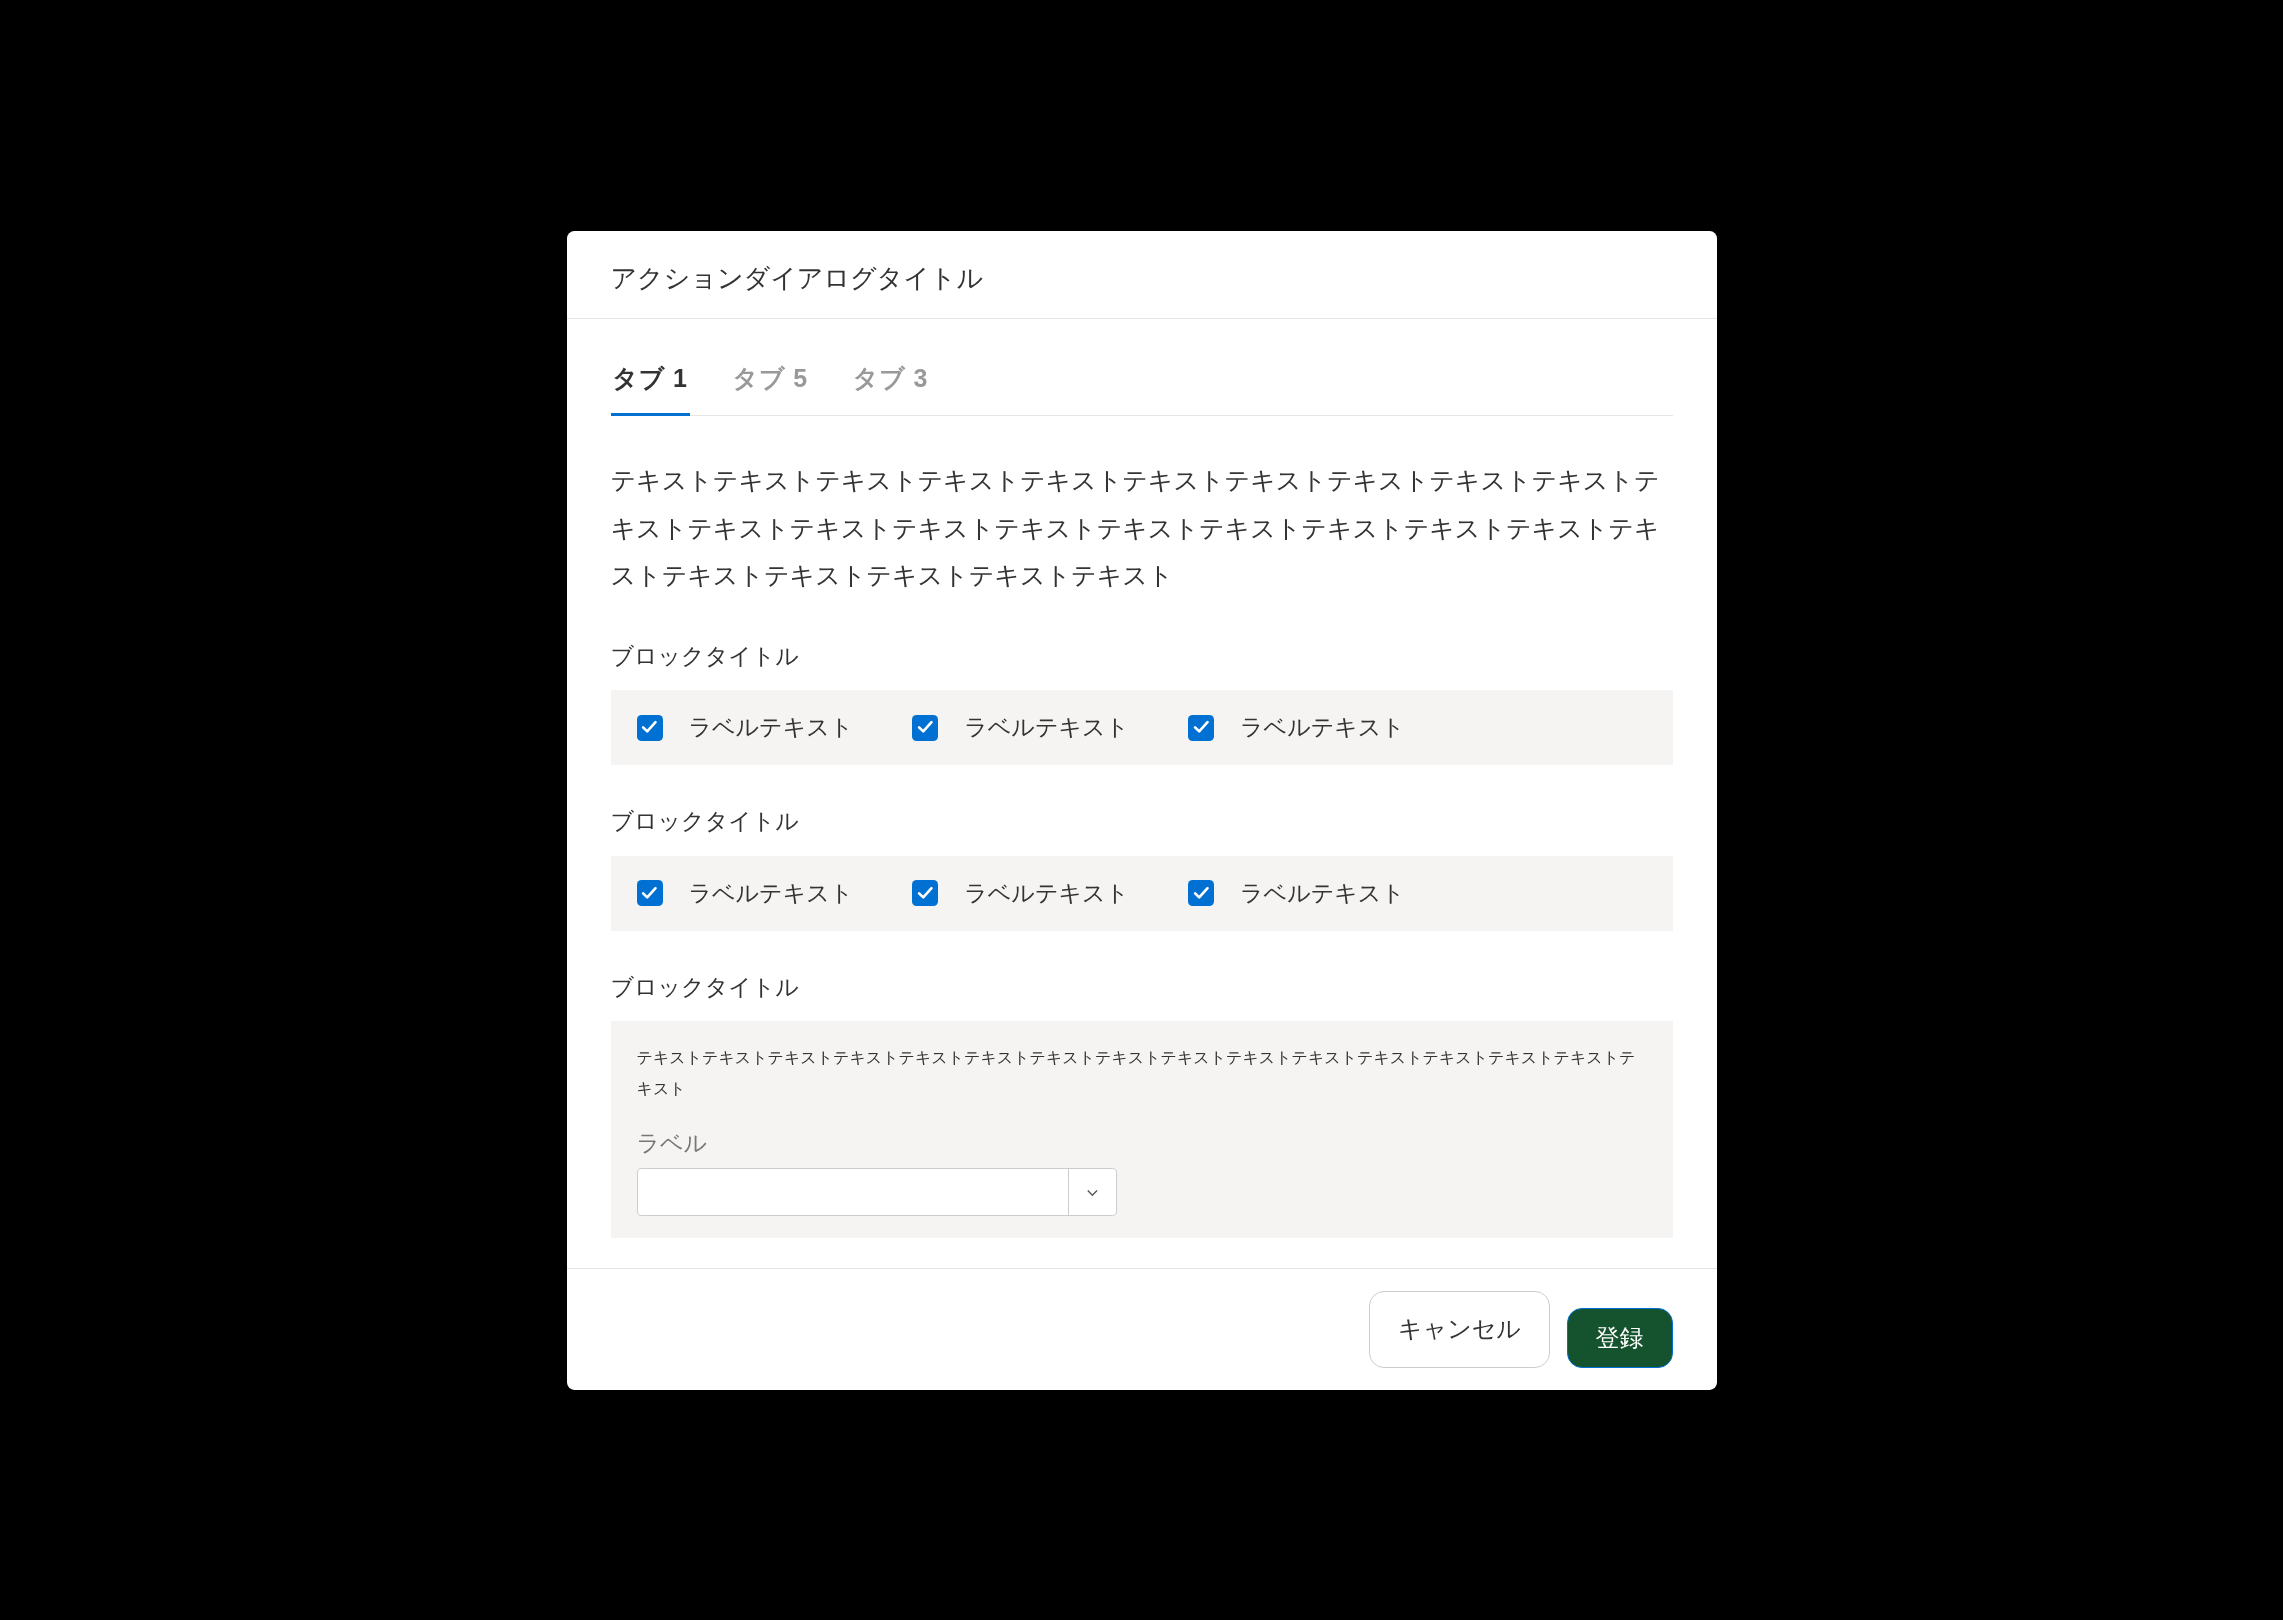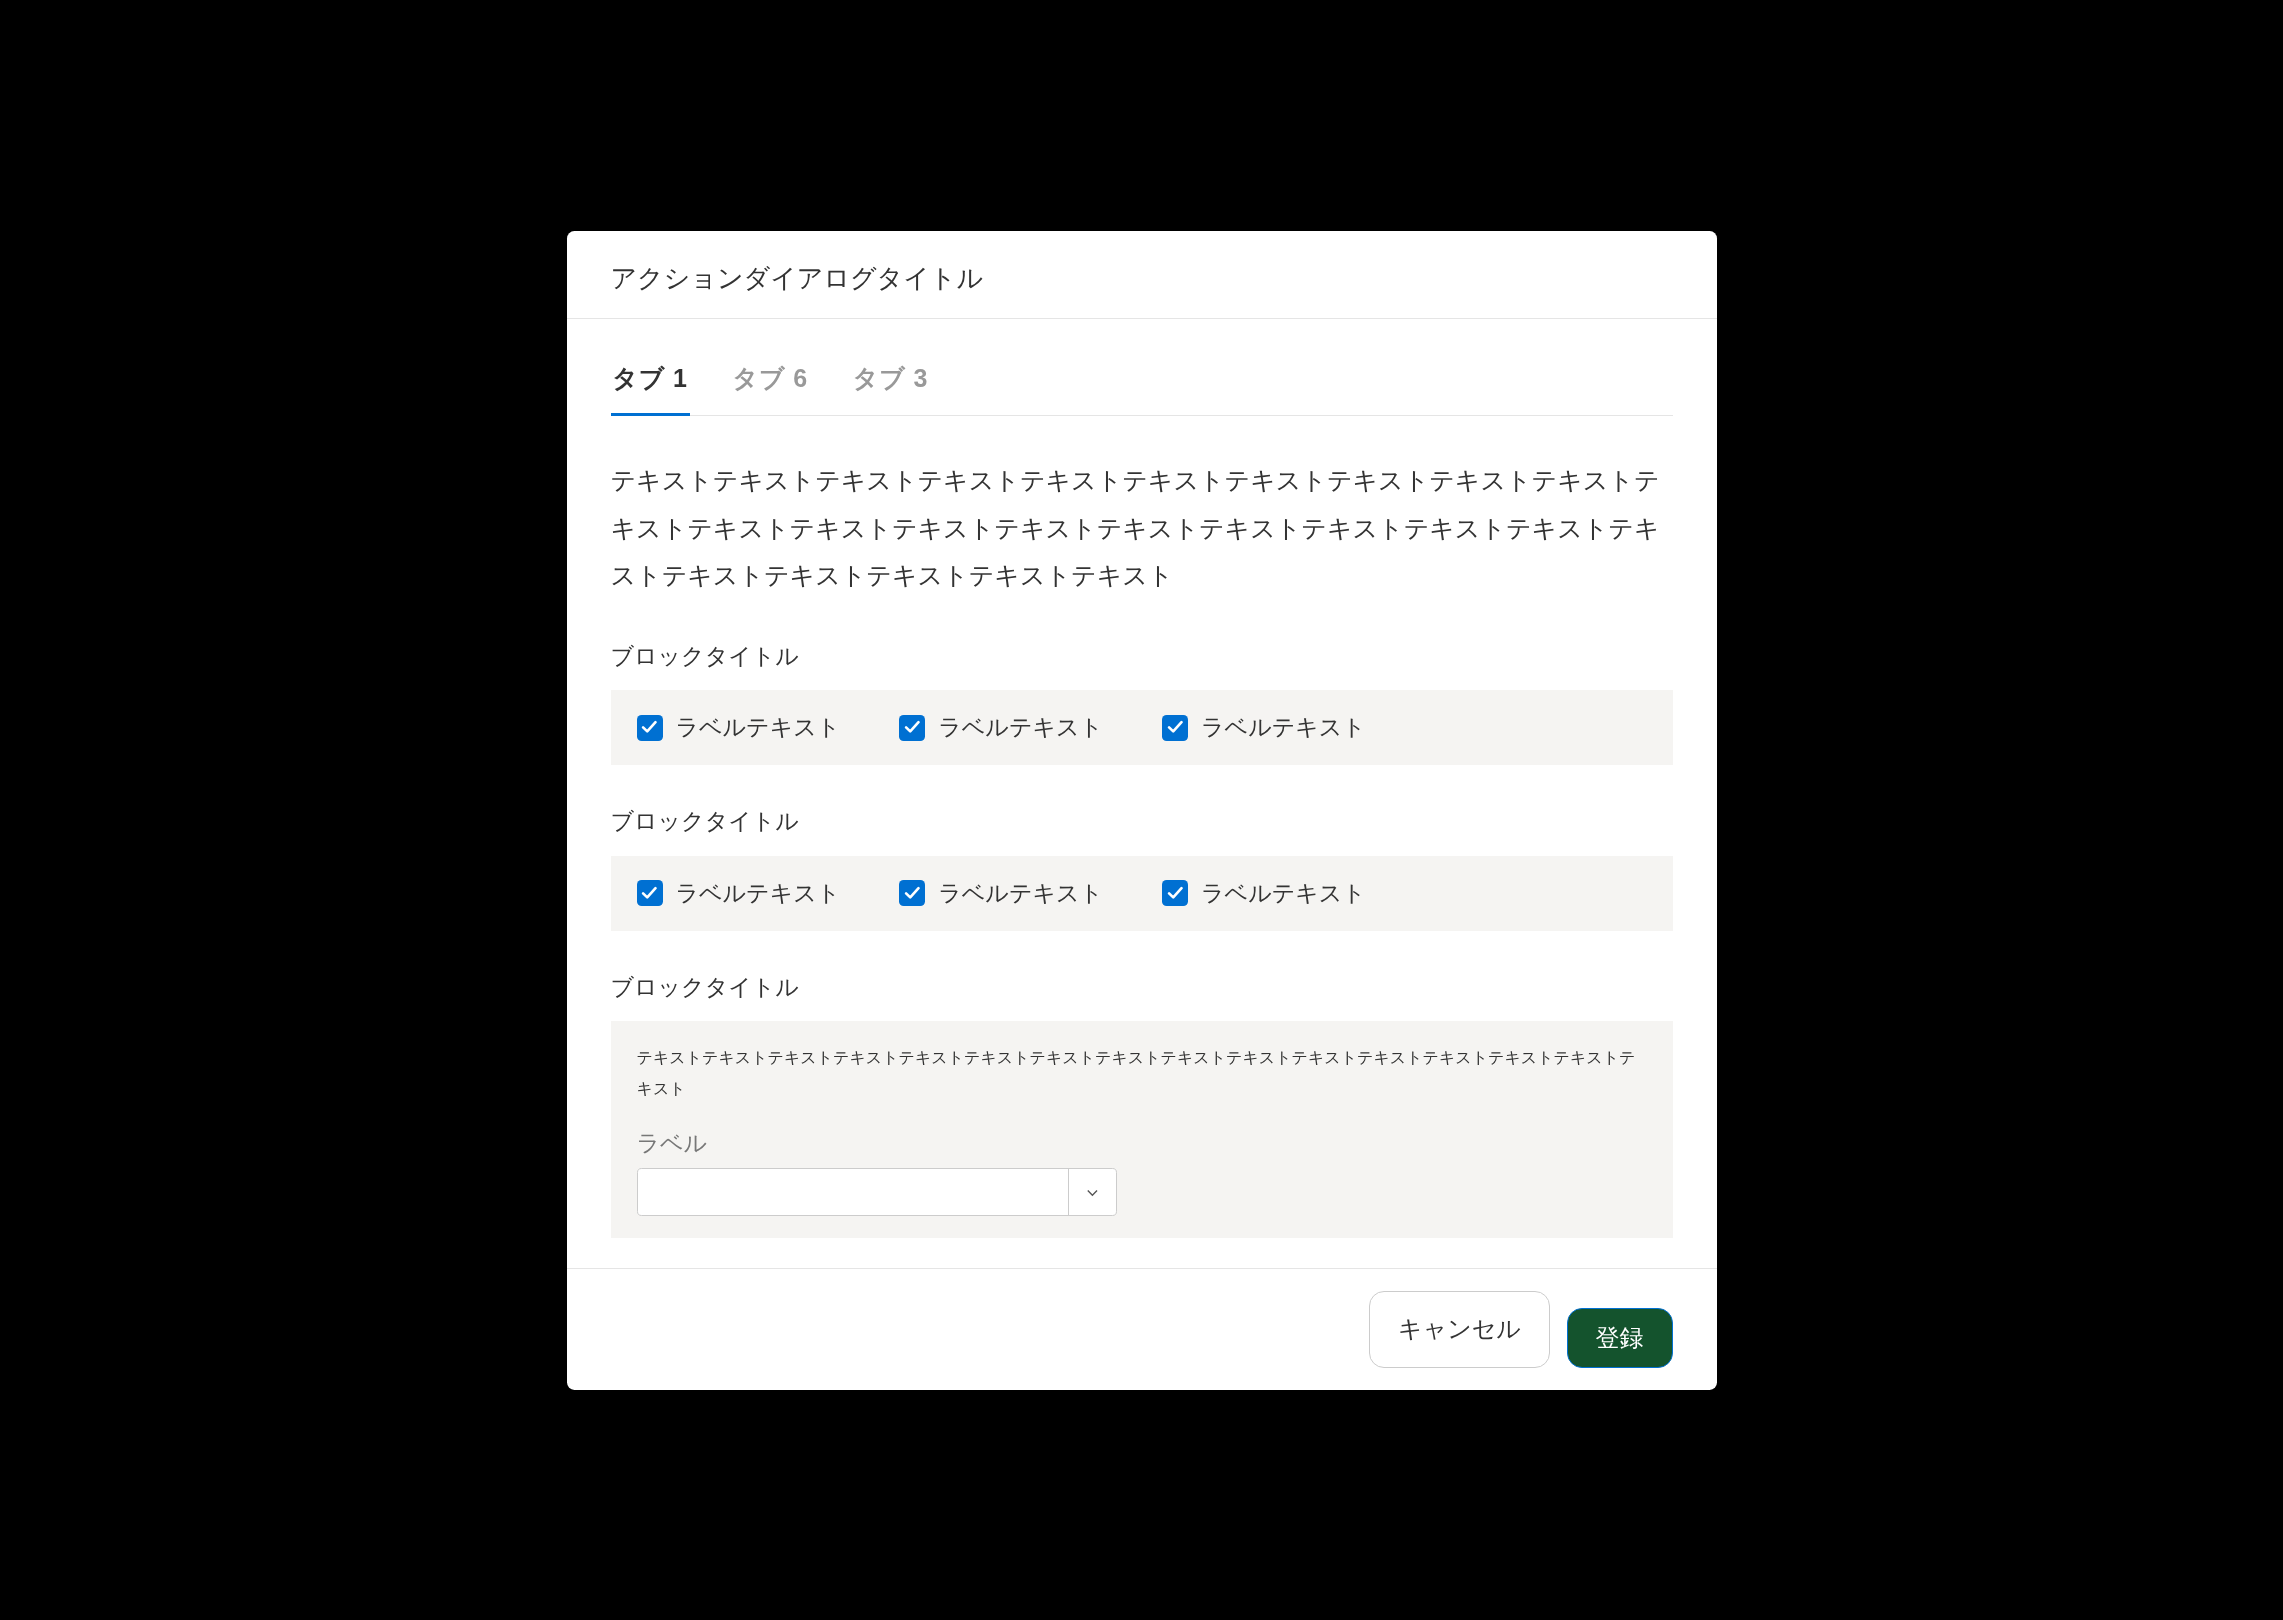--- a/index.html
+++ b/index.html
@@ -75,21 +75,21 @@
       padding: 22px 26px;
     }
     .checkbox-row {
       display: flex;
       gap: 59px;
       align-items: center;
     }
     .checkbox-item {
       display: flex;
       align-items: center;
-      gap: 13px;
+      gap: 26px;
     }
     .checkbox {
       width: 26px;
       height: 26px;
       background: #0070d2;
       border-radius: 4.6px;
       display: flex;
       align-items: center;
       justify-content: center;
       cursor: pointer;
@@ -175,21 +175,21 @@
 <body>
 
 <div class="dialog">
   <div class="dialog-header">
     <h1 class="dialog-title">アクションダイアログタイトル</h1>
   </div>
   <div class="dialog-body">
 
     <div class="tabs">
       <div class="tab active">タブ 1</div>
-      <div class="tab">タブ 6</div>
+      <div class="tab">タブ 5</div>
       <div class="tab">タブ 3</div>
     </div>
 
     <p class="description">テキストテキストテキストテキストテキストテキストテキストテキストテキストテキストテキストテキストテキストテキストテキストテキストテキストテキストテキストテキストテキストテキストテキストテキストテキストテキスト</p>
 
     <div class="block">
       <div class="block-title">ブロックタイトル</div>
       <div class="block-panel">
         <div class="checkbox-row">
           <label class="checkbox-item">

